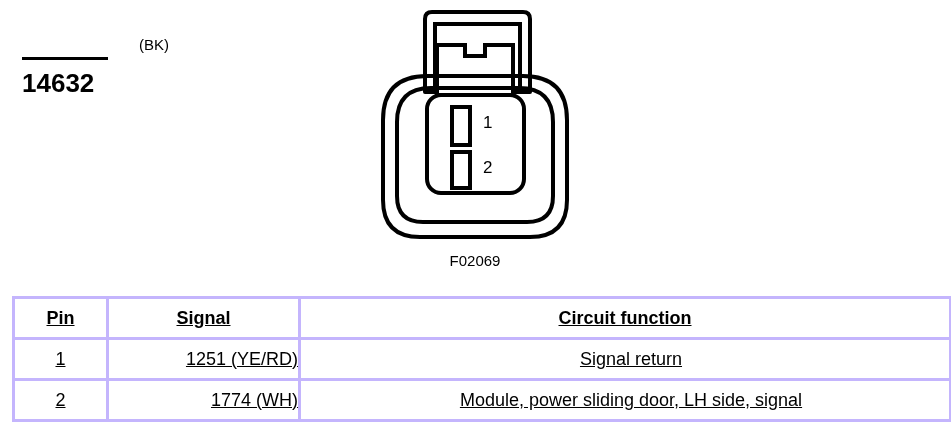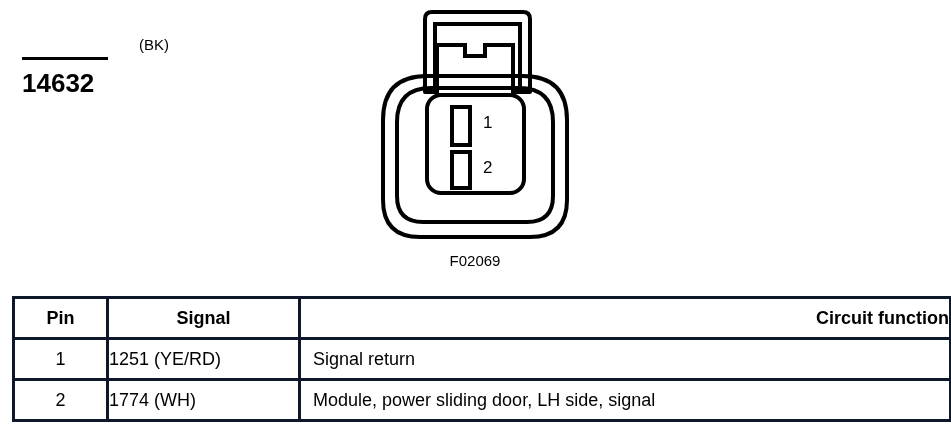--- a/index.html
+++ b/index.html
@@ -110,35 +110,36 @@
     left: 12px;
     top: 296px;
     width: 928px;
   }
   table.pinout {
     border-collapse: collapse;
     width: 928px;
     table-layout: fixed;
   }
   table.pinout td, table.pinout th {
-    border: 3px solid #0f172a;
+    border: 3px solid #c4b5fd;
     padding: 0;
     height: 38px;
     font-size: 18px;
     font-weight: normal;
     vertical-align: middle;
+    text-decoration: underline;
   }
   table.pinout thead th {
     font-weight: bold;
     text-align: center;
     font-size: 18px;
   }
   .col-pin   { width: 91px;  text-align: center; }
-  .col-ckt   { width: 189px; text-align: left; }
-  .col-fn    { width: 648px; text-align: left; }
+  .col-ckt   { width: 189px; text-align: right; }
+  .col-fn    { width: 648px; text-align: center; }
   .col-fn.body { padding-left: 12px; }
 </style>
 </head>
 <body>
 
 <div id="header-block">
   <div id="connector-color">(BK)</div>
   <div id="code-rule"></div>
   <div id="part-number">14632</div>
 </div>
@@ -190,21 +191,21 @@
 
   <div id="figure-caption">F02069</div>
 </div>
 
 <div id="pinout-table-wrap">
   <table class="pinout">
     <thead>
       <tr>
         <th class="col-pin">Pin</th>
         <th class="col-ckt">Signal</th>
-        <th class="col-fn" style="text-align:right">Circuit function</th>
+        <th class="col-fn" style="text-align:center">Circuit function</th>
       </tr>
     </thead>
     <tbody>
       <tr>
         <td class="col-pin">1</td>
         <td class="col-ckt">1251 (YE/RD)</td>
         <td class="col-fn body">Signal return</td>
       </tr>
       <tr>
         <td class="col-pin">2</td>

